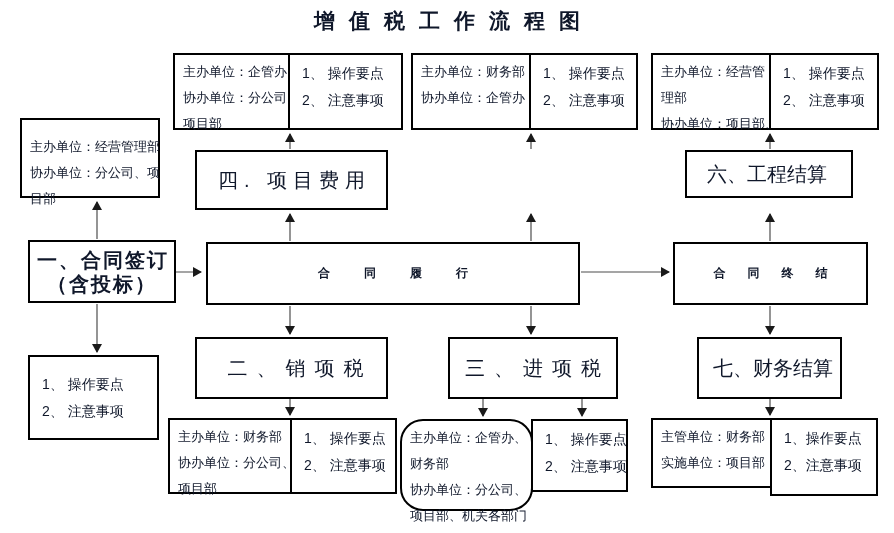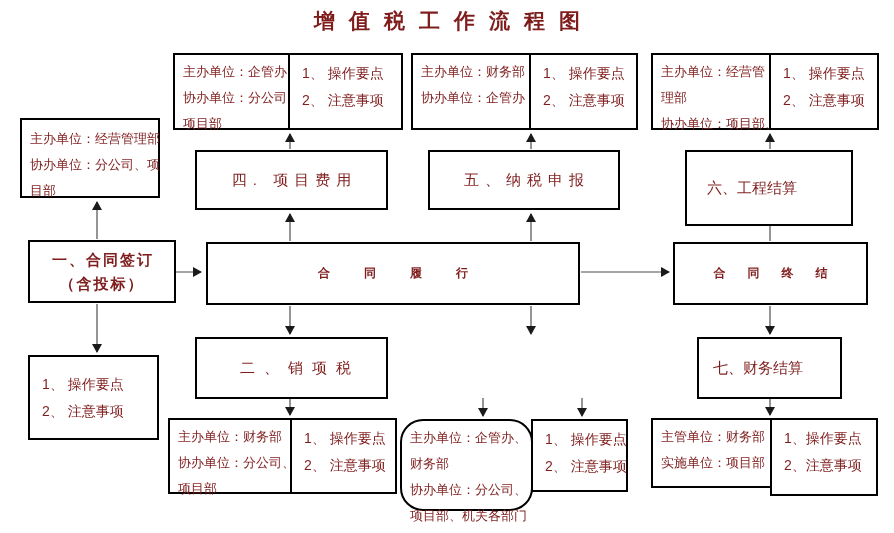--- a/index.html
+++ b/index.html
@@ -1,38 +1,38 @@
 <!DOCTYPE html>
 <html><head>
 <meta charset="utf-8">
 <style>
   html,body { margin:0; padding:0; background:#fff; }
   .canvas {
     position:relative; width:894px; height:533px; background:#fff;
-    font-family:"Liberation Sans", sans-serif; color:#7f1d1d; overflow:hidden;
+    font-family:"Liberation Sans", sans-serif; color:#0f172a; overflow:hidden;
   }
   .title {
     position:absolute; left:0; top:7px; width:894px; text-align:center;
     font-size:21px; font-weight:bold; letter-spacing:14px; text-indent:14px;
     white-space:pre;
   }
   .box {
     position:absolute; background:#fff; border:2px solid #000;
     box-sizing:border-box;
   }
   .info {
     font-size:13px; line-height:26px; padding:4px 2px 0 8px; white-space:pre;
   }
   .points {
     font-size:14px; line-height:27px; padding:5px 0 0 12px; white-space:pre;
   }
   .points-mid { display:flex; align-items:center; padding-top:0; }
   .step {
     display:flex; align-items:center; justify-content:center;
-    font-size:15px; white-space:pre;
+    font-size:20px; white-space:pre;
   }
   .step-left { justify-content:flex-start; padding-left:20px; }
   .bold { font-weight:bold; }
   .big { font-size:12px; }
   .center-txt { text-align:center; white-space:pre; line-height:24px;
     display:flex; align-items:center; justify-content:center; }
   .sp2  { letter-spacing:2px;  text-indent:2px; }
   .sp6  { letter-spacing:6px;  text-indent:6px; }
   .sp9  { letter-spacing:9px;  text-indent:9px; }
   .sp22 { letter-spacing:22px; text-indent:22px; }
@@ -88,36 +88,36 @@
 协办单位：企管办</div>
   <div class="box points" style="left:529px;top:53px;width:109px;height:77px;">1、 操作要点
 2、 注意事项</div>
 
   <div class="box info" style="left:651px;top:53px;width:120px;height:77px;">主办单位：经营管
 理部
 协办单位：项目部、</div>
   <div class="box points" style="left:769px;top:53px;width:110px;height:77px;">1、 操作要点
 2、 注意事项</div>
 
-  <div class="box info" style="left:20px;top:118px;width:140px;height:80px;padding-top:6px;">主办单位：经营管理部
+  <div class="box info" style="left:20px;top:118px;width:140px;height:80px;padding-top:14px;">主办单位：经营管理部
 协办单位：分公司、项
 目部</div>
   <div class="box step bold sp2 center-txt" style="left:28px;top:240px;width:148px;height:63px;">一、合同签订
 （含投标）</div>
   <div class="box points points-mid" style="left:28px;top:355px;width:131px;height:85px;">1、 操作要点
 2、 注意事项</div>
 
   <div class="box step sp6" style="left:195px;top:150px;width:193px;height:60px;">四. 项目费用</div>
-  <div class="box step sp6" style="left:428px;top:150px;width:192px;height:60px;">五、纳税申报</div>
-  <div class="box step step-left" style="left:685px;top:150px;width:168px;height:76px;text-align:center;">六、工程结算</div>
+  <div class="box step step-left" style="left:685px;top:150px;width:168px;height:48px;text-align:center;">六、工程结算</div>
 
   <div class="box step bold big sp34" style="left:206px;top:242px;width:374px;height:63px;">合同履行</div>
   <div class="box step bold big sp22" style="left:673px;top:242px;width:195px;height:63px;">合同终结</div>
 
   <div class="box step sp9" style="left:195px;top:337px;width:193px;height:62px;padding-left:8px;">二、销项税</div>
+  <div class="box step sp9" style="left:448px;top:337px;width:170px;height:62px;">三、进项税</div>
   <div class="box step step-left" style="left:697px;top:337px;width:145px;height:62px;padding-left:14px;">七、财务结算</div>
 
   <div class="box info" style="left:168px;top:418px;width:124px;height:76px;">主办单位：财务部
 协办单位：分公司、
 项目部</div>
   <div class="box points" style="left:290px;top:418px;width:107px;height:76px;">1、 操作要点
 2、 注意事项</div>
 
   <div class="box info" style="left:400px;top:419px;width:133px;height:92px;border-radius:23px;">主办单位：企管办、
 财务部

